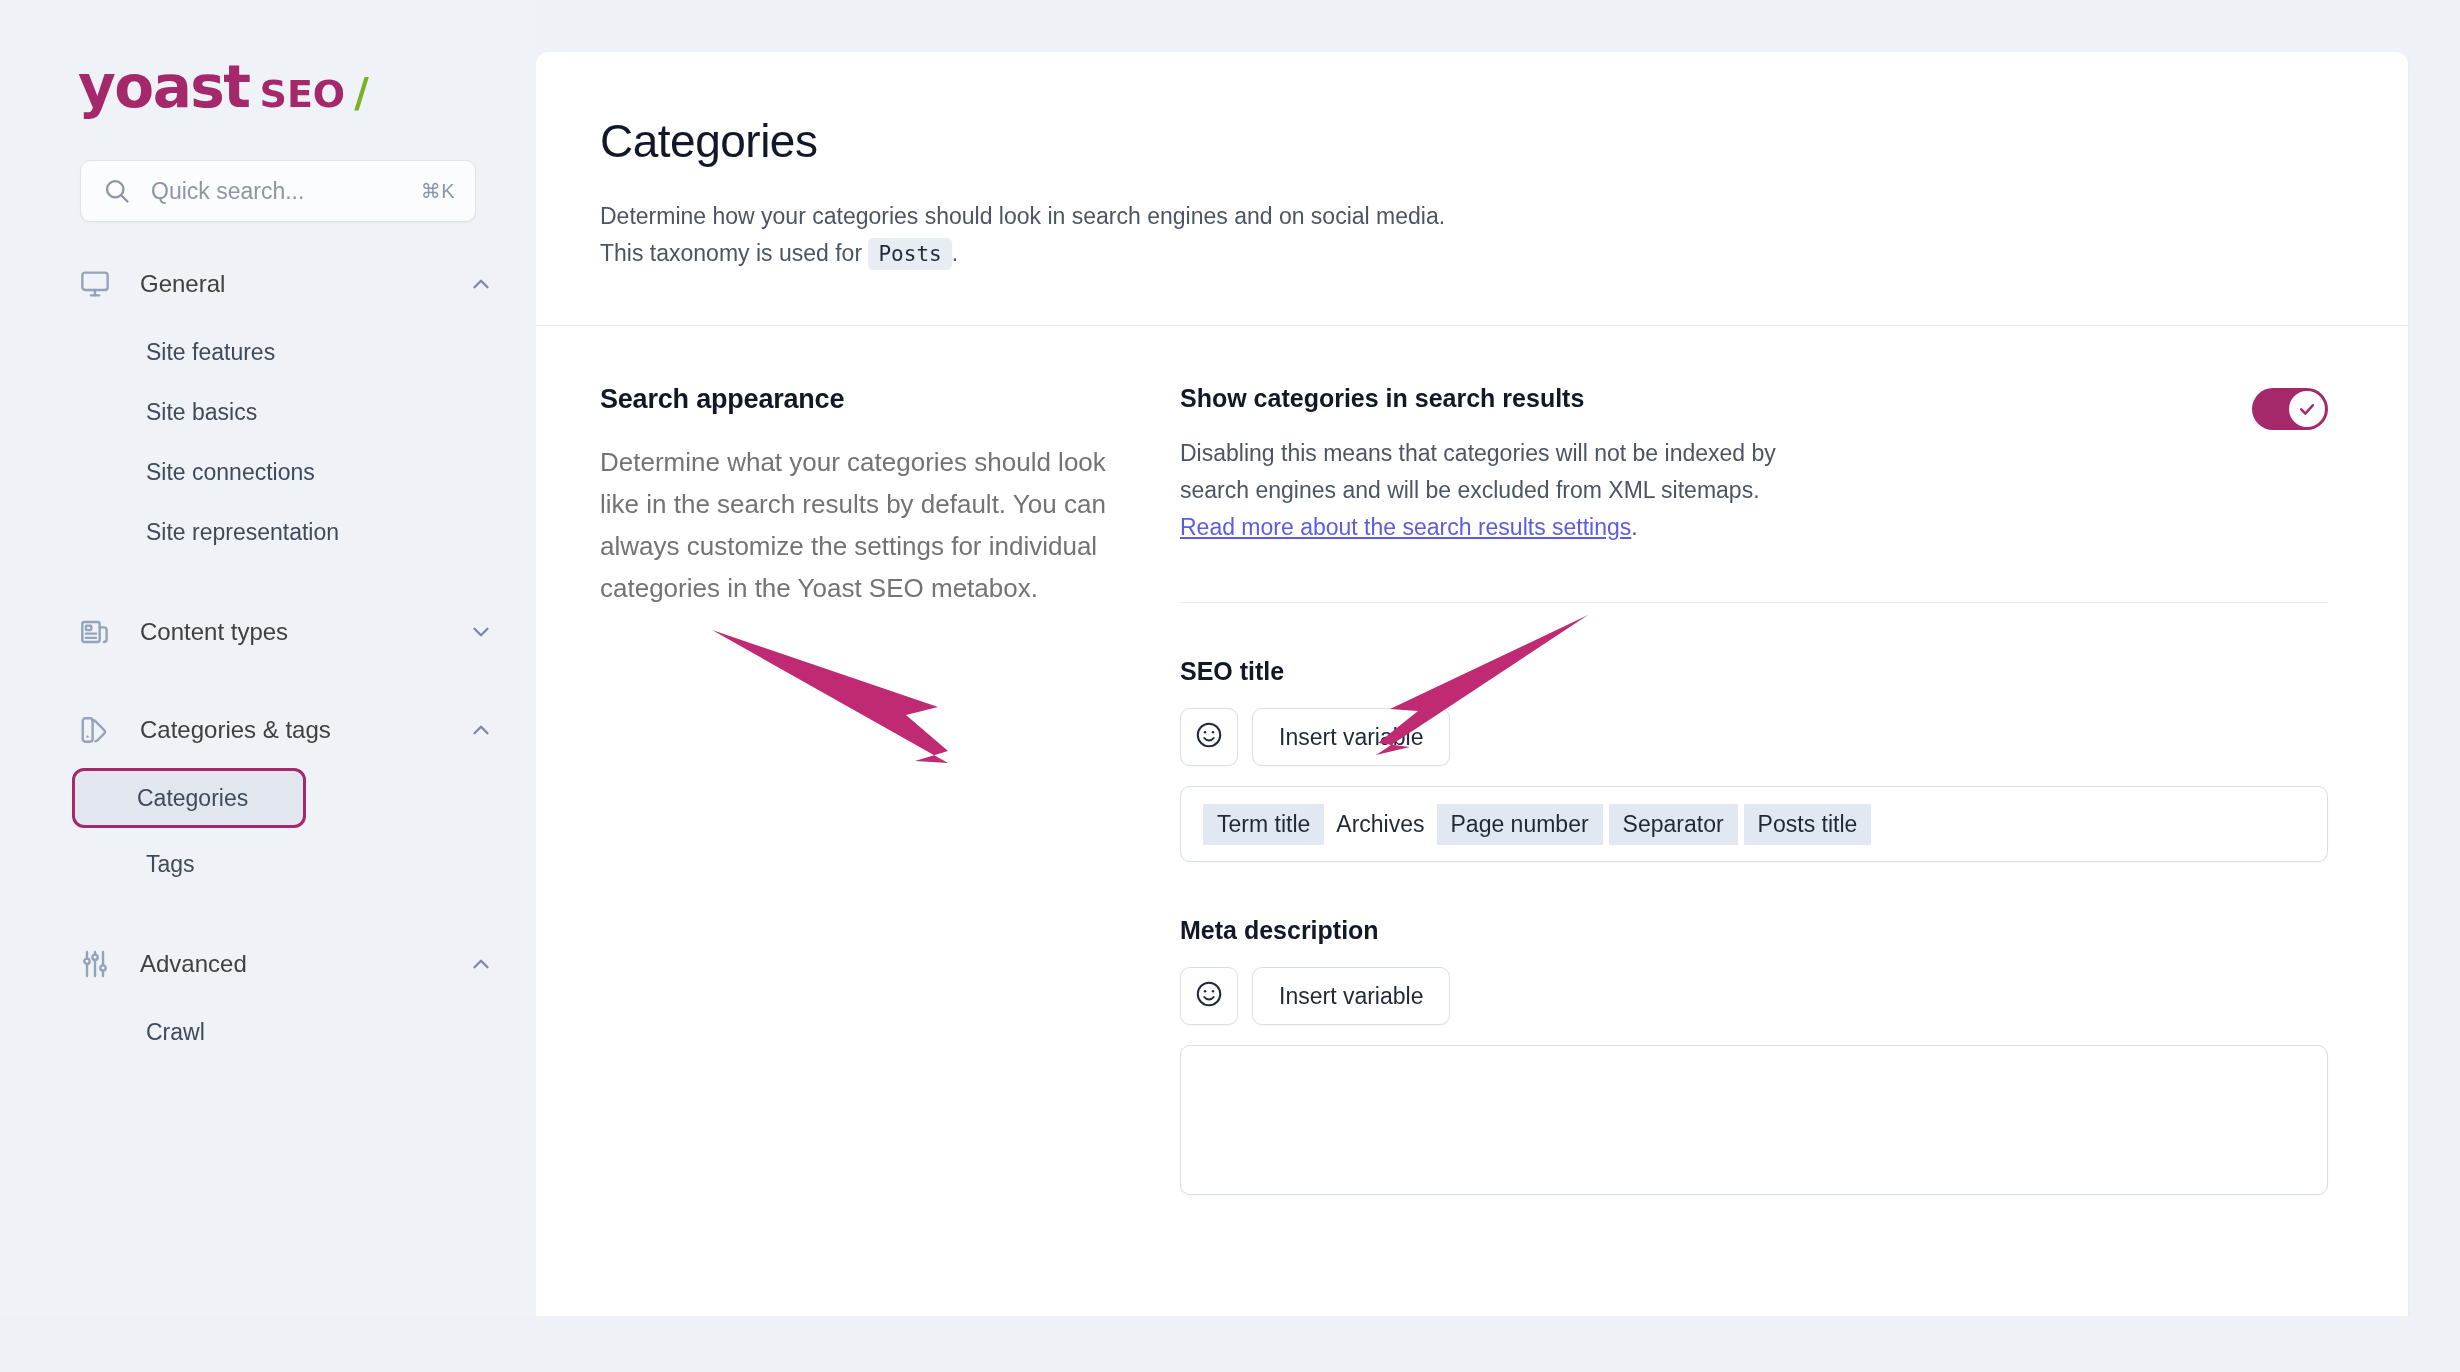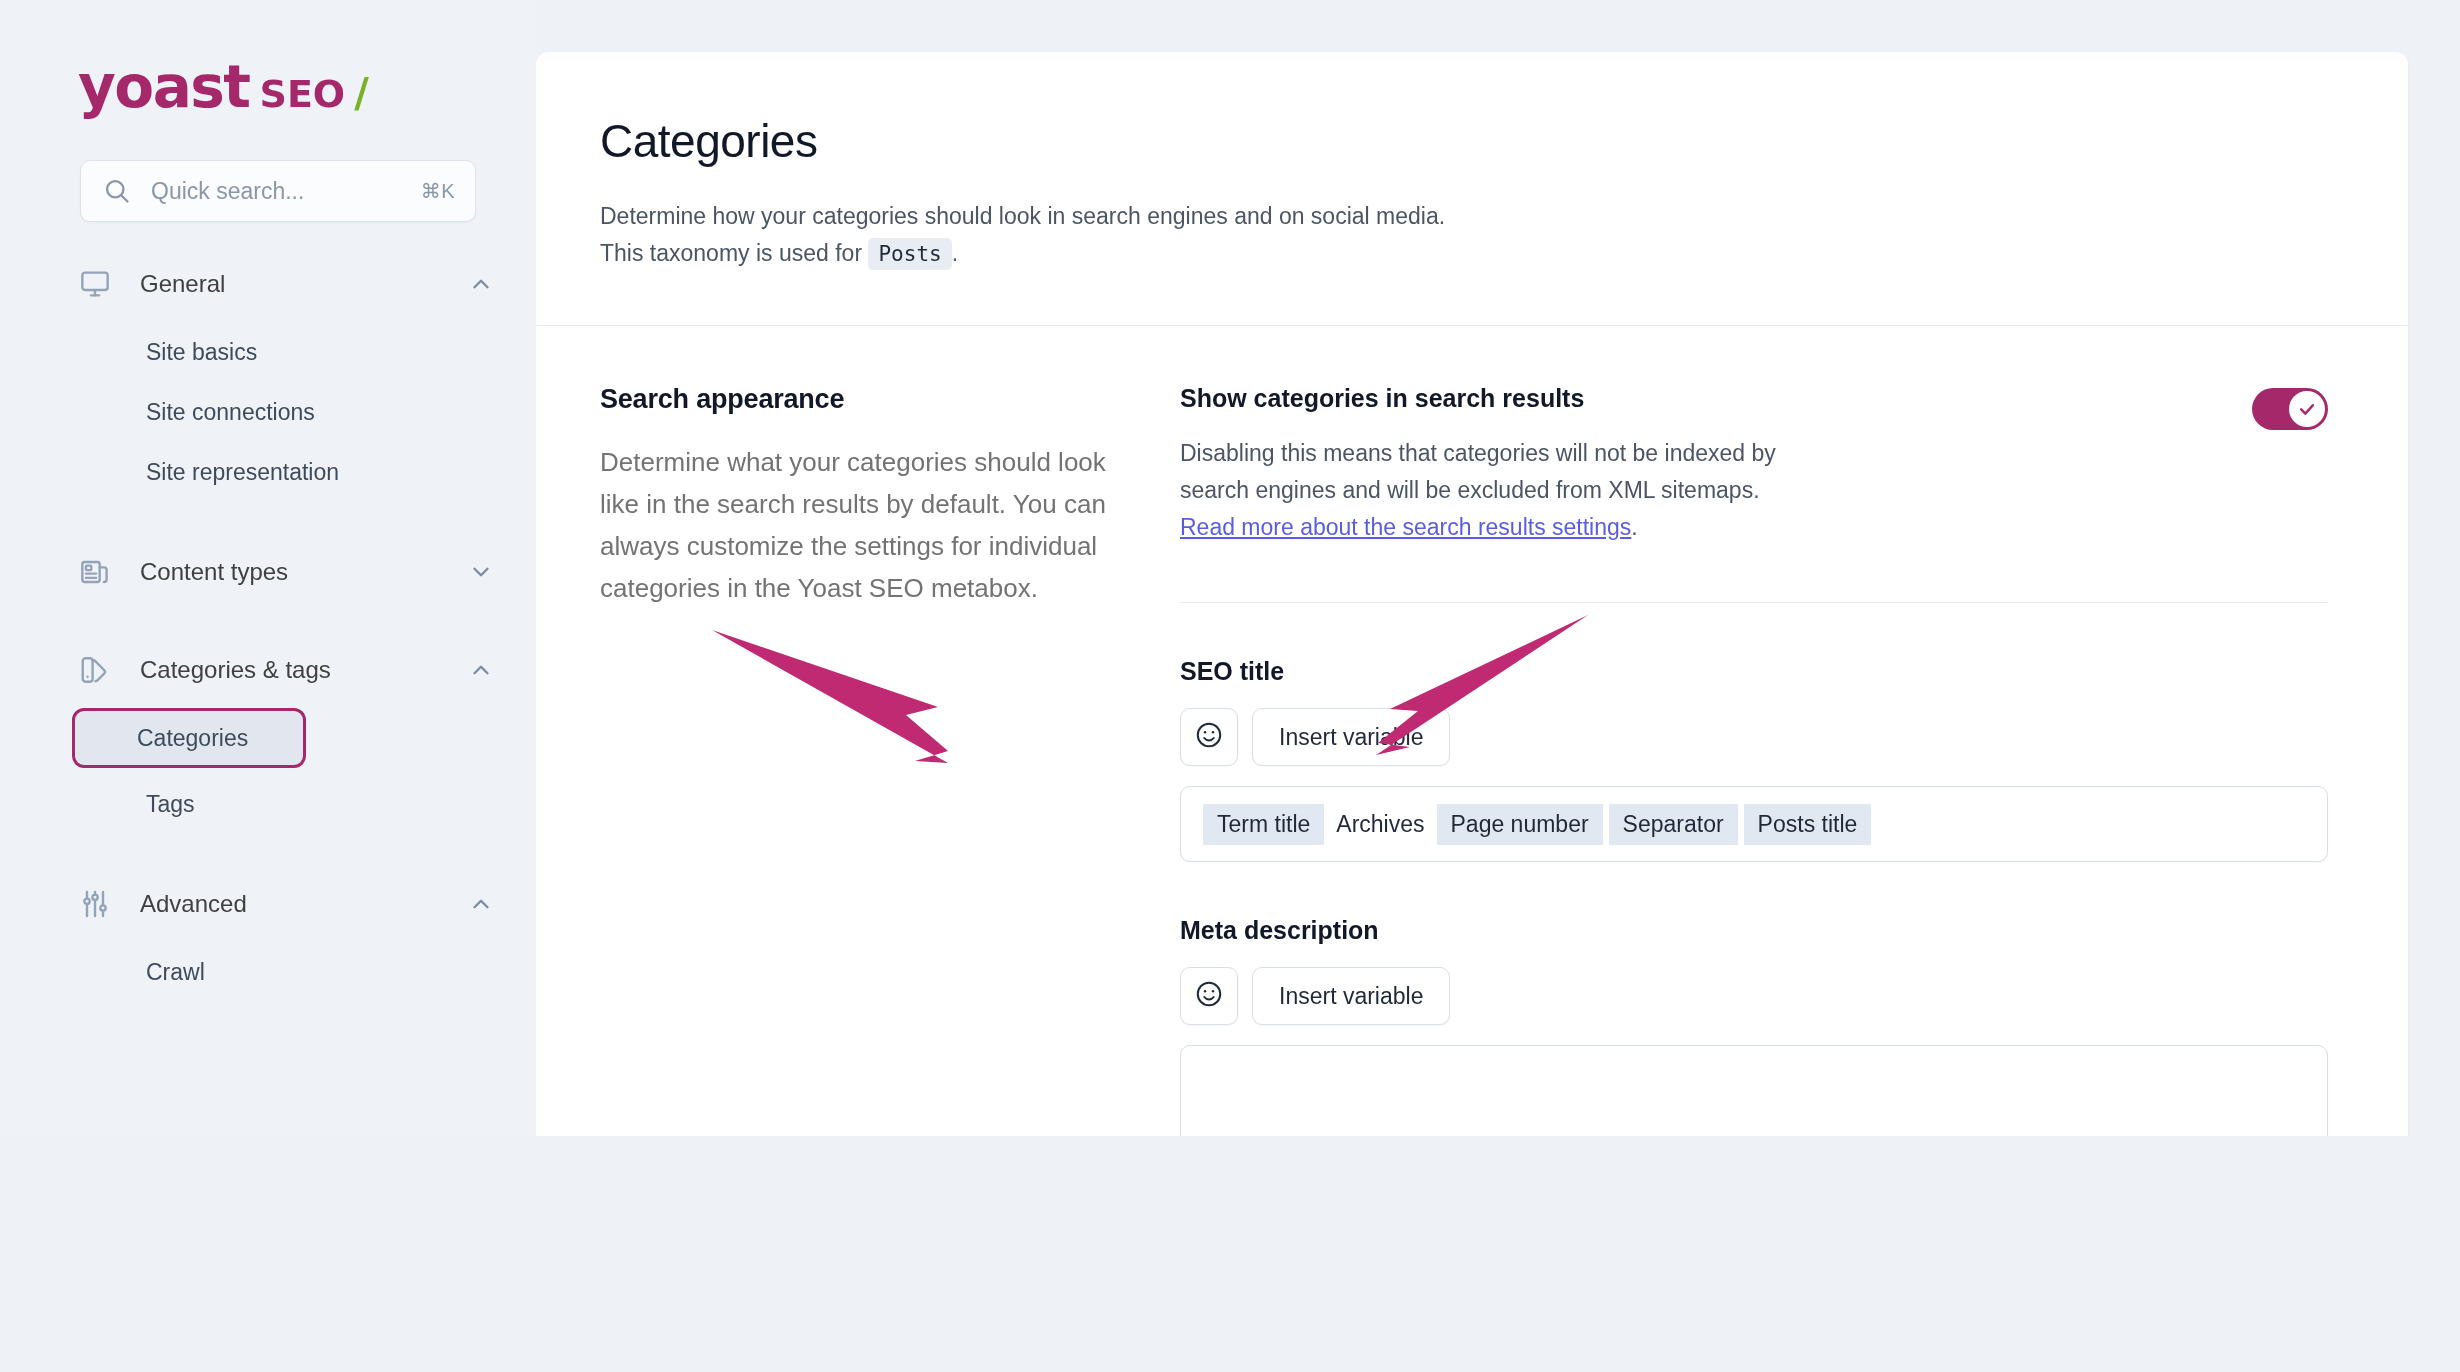--- a/index.html
+++ b/index.html
@@ -2,21 +2,21 @@
 <html><head>
 <meta charset="utf-8">
 <style>
   * { box-sizing: border-box; margin: 0; padding: 0; }
   html, body {
     width: 2460px; height: 1372px;
     font-family: "Liberation Sans", sans-serif;
     background: #eef2f7;
     overflow: hidden;
   }
-  .app { display: flex; width: 2460px; height: 1136px; }
+  .app { display: flex; width: 2460px; height: 1316px; }
 
   
   .sidebar {
     width: 536px; flex: 0 0 536px;
     background: #eff2f7;
     padding: 0 0 0 0;
     position: relative;
     overflow: hidden;
   }
   .logo-wrap { padding: 58px 0 0 78px; }
@@ -223,20 +223,23 @@
           </svg>
         </span>
         <span class="glabel">General</span>
         <span class="chev">
           <svg width="26" height="26" viewBox="0 0 24 24" fill="none" stroke="#7d8ca4" stroke-width="2.2" stroke-linecap="round" stroke-linejoin="round">
               <polyline points="6 15 12 9 18 15"></polyline>
             </svg>
         </span>
       </div>
       <div class="nav-sub">
+        <div class="nav-item">
+            <span>Site features</span>
+          </div>
         <div class="nav-item">
             <span>Site basics</span>
           </div>
         <div class="nav-item">
             <span>Site connections</span>
           </div>
         <div class="nav-item">
             <span>Site representation</span>
           </div>
       </div>

